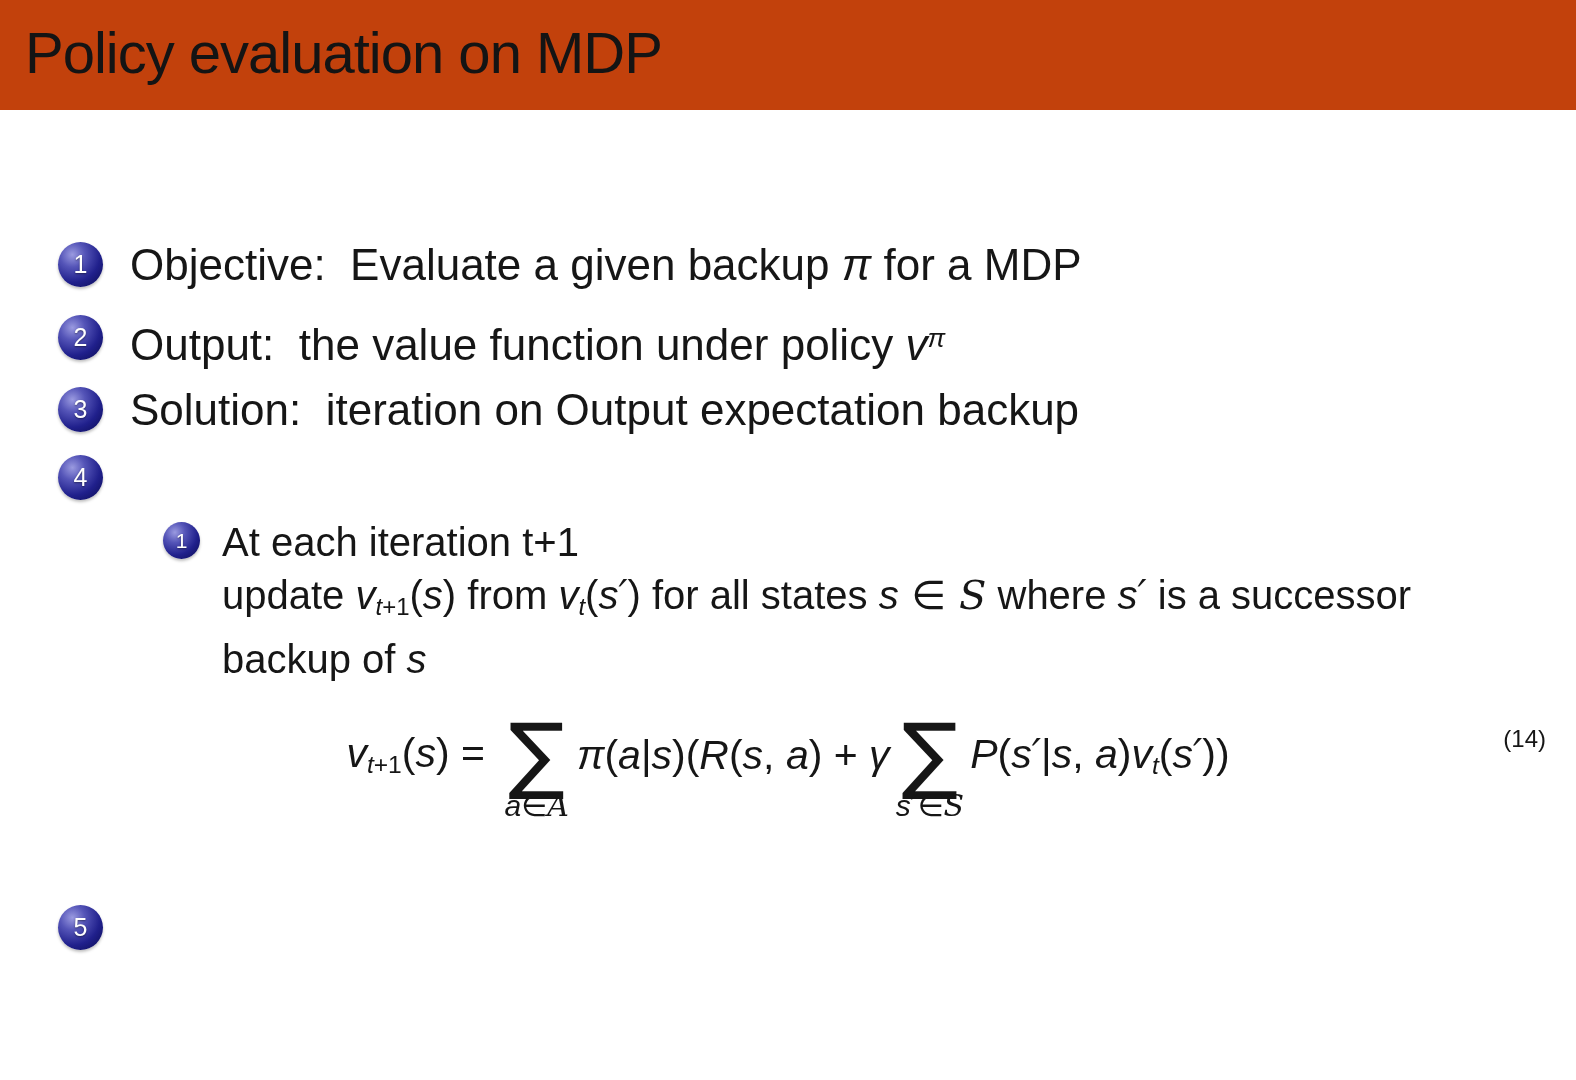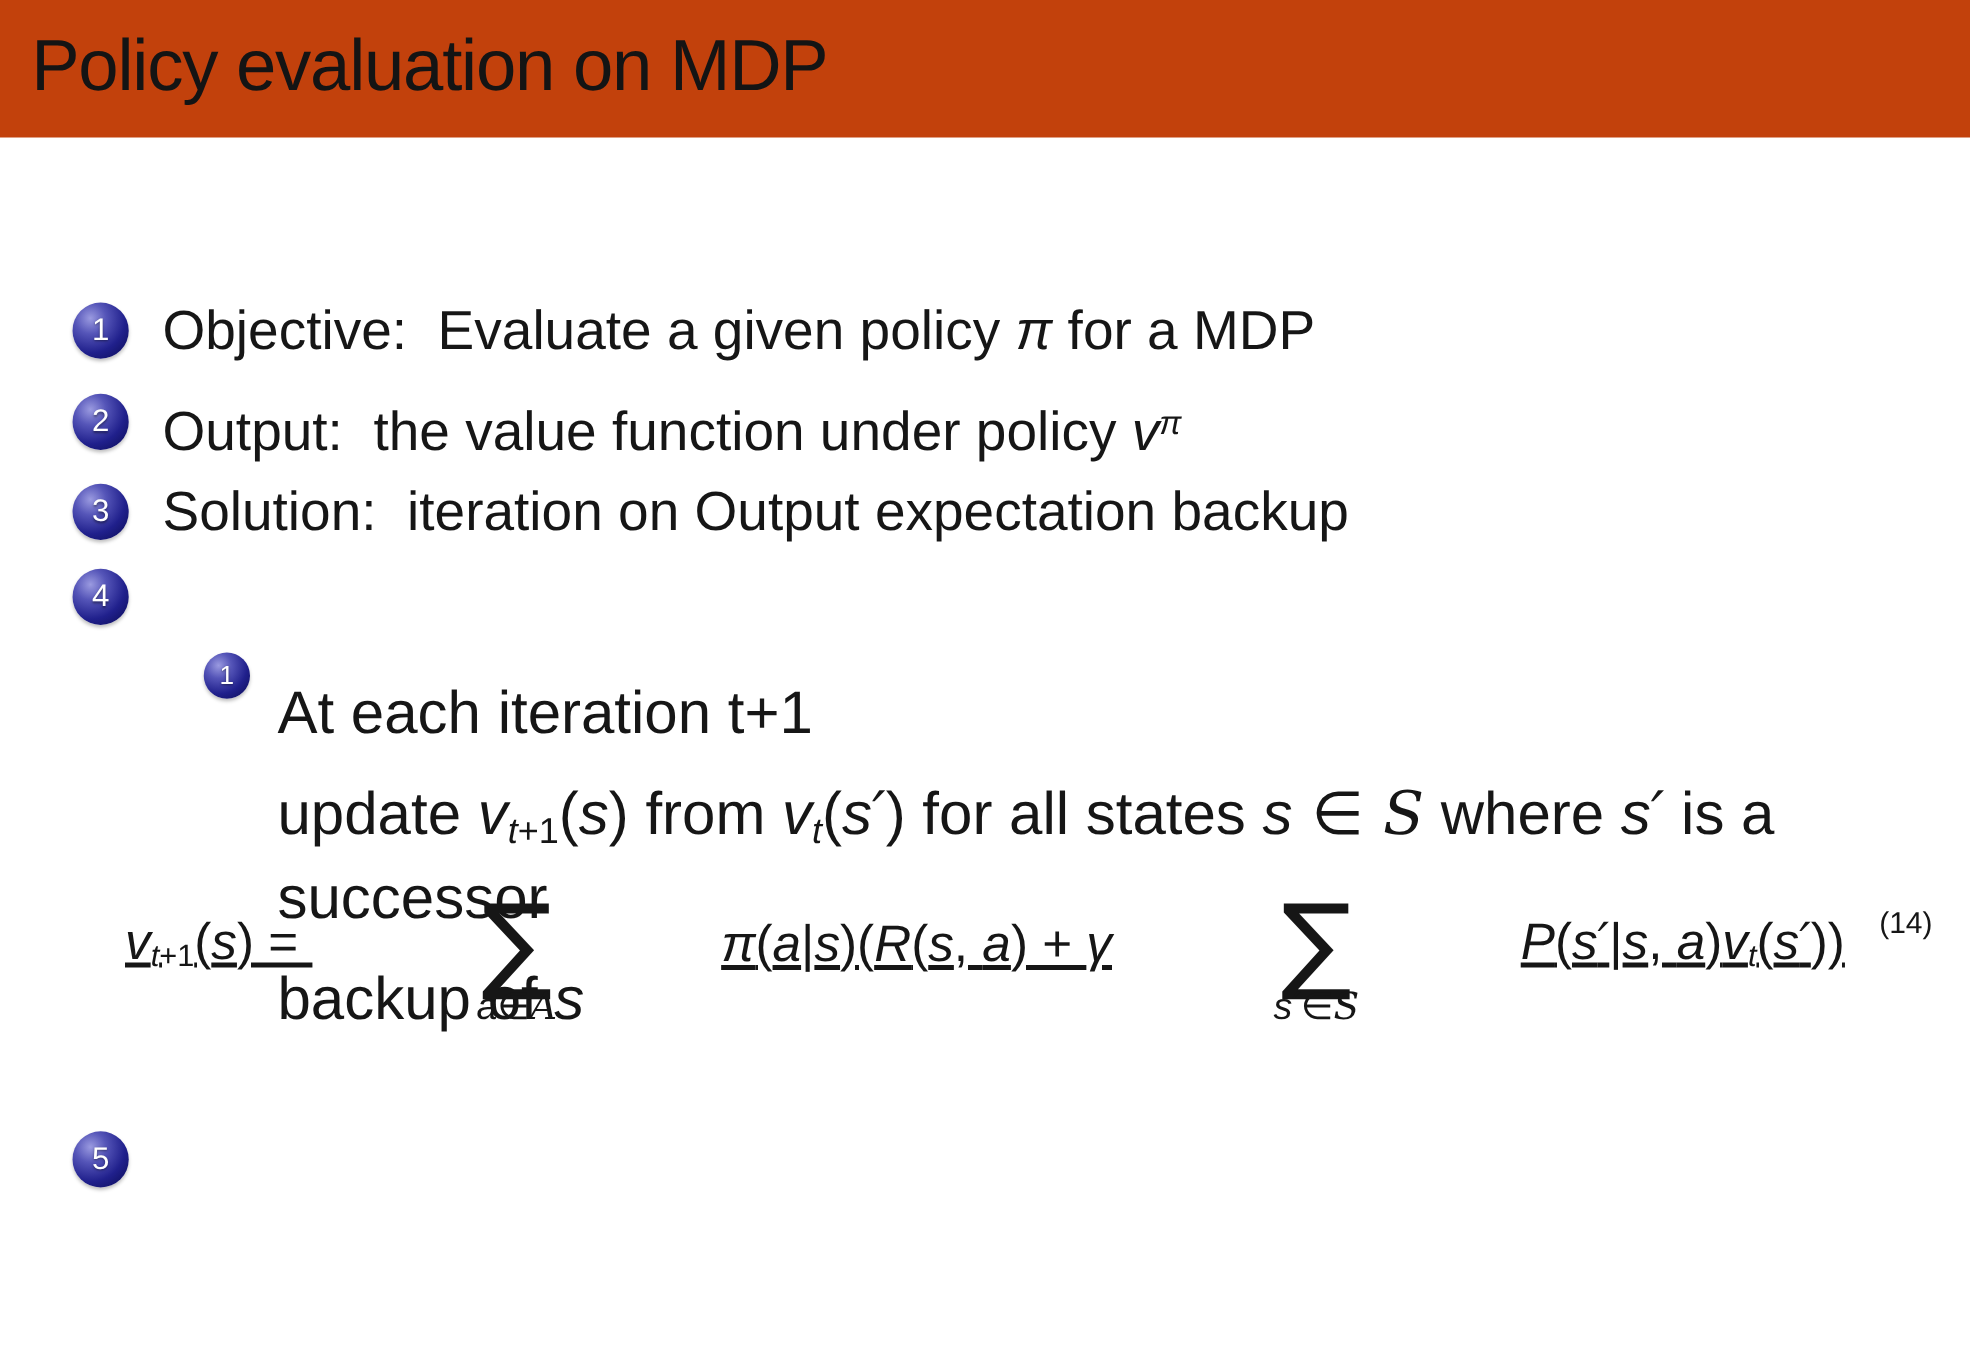--- a/index.html
+++ b/index.html
@@ -20,35 +20,34 @@
   .ball{
     flex:0 0 auto;border-radius:50%;
     background:radial-gradient(circle at 32% 28%, #9a9ae0 0%, #5555b8 28%, #20208c 62%, #0a0a50 100%);
     color:#ffffff;display:flex;align-items:center;justify-content:center;
     text-shadow:0 1px 2px rgba(0,0,0,.45);
     box-shadow:0 2px 3px rgba(0,0,0,.25);
   }
   .ball.main{width:45px;height:45px;font-size:25px;margin-top:4px;margin-right:27px;}
   .ball.sub{width:37px;height:37px;font-size:21px;margin-top:6px;margin-right:22px;}
   .itext{font-size:44px;line-height:54px;white-space:nowrap;}
-  .stext{font-size:48px;line-height:53px;white-space:nowrap;margin-top:28px;}
+  .stext{font-size:40px;line-height:53px;white-space:nowrap;}
   .tok span{white-space:pre-wrap;}
   .tk-rm{font-style:normal;}
   .tk-it{font-style:italic;}
   .tk-sym{font-family:"DejaVu Sans",sans-serif;}
   .tk-symit{font-family:"DejaVu Sans",sans-serif;font-style:italic;}
   .tk-sub{font-size:.6em;vertical-align:-.25em;}
   .tk-subit{font-size:.6em;vertical-align:-.25em;font-style:italic;}
   .tk-supit{font-size:.6em;vertical-align:.5em;font-style:italic;}
   .tk-cal{font-family:"DejaVu Serif",serif;font-style:italic;}
   .equation{
     position:absolute;left:100px;right:100px;top:680px;height:150px;
-    display:flex;align-items:center;justify-content:space-between;
+    display:flex;align-items:center;justify-content:center;
     font-size:41px;
-    text-decoration:underline;
   }
   .eqpart{white-space:nowrap;}
   .sum{position:relative;display:inline-block;margin:0 12px;text-align:center;}
   .sigma{
     display:block;font-family:"DejaVu Sans",sans-serif;
     font-size:84px;line-height:.92;font-weight:400;
   }
   .sumlimit{
     position:absolute;top:100%;left:50%;transform:translateX(-50%);
     margin-top:-6px;font-size:30px;white-space:nowrap;
@@ -59,21 +58,21 @@
 </style>
 </head>
 <body>
 
 <div class="titlebar">
   <div class="title">Policy evaluation on MDP</div>
 </div>
 
 <div class="row" style="left:58px;top:238px;">
   <div class="ball main">1</div>
-  <div class="itext tok"><span class="tk-rm">Objective:  Evaluate a given policy </span><span class="tk-it">π</span><span class="tk-rm"> for a MDP</span></div>
+  <div class="itext tok"><span class="tk-rm">Objective:  Evaluate a given backup </span><span class="tk-it">π</span><span class="tk-rm"> for a MDP</span></div>
 </div>
 
 <div class="row" style="left:58px;top:311px;">
   <div class="ball main">2</div>
   <div class="itext tok"><span class="tk-rm">Output:  the value function under policy </span><span class="tk-it">v</span><span class="tk-supit">π</span></div>
 </div>
 
 <div class="row" style="left:58px;top:383px;">
   <div class="ball main">3</div>
   <div class="itext tok"><span class="tk-rm">Solution:  iteration on Output expectation backup</span></div>

